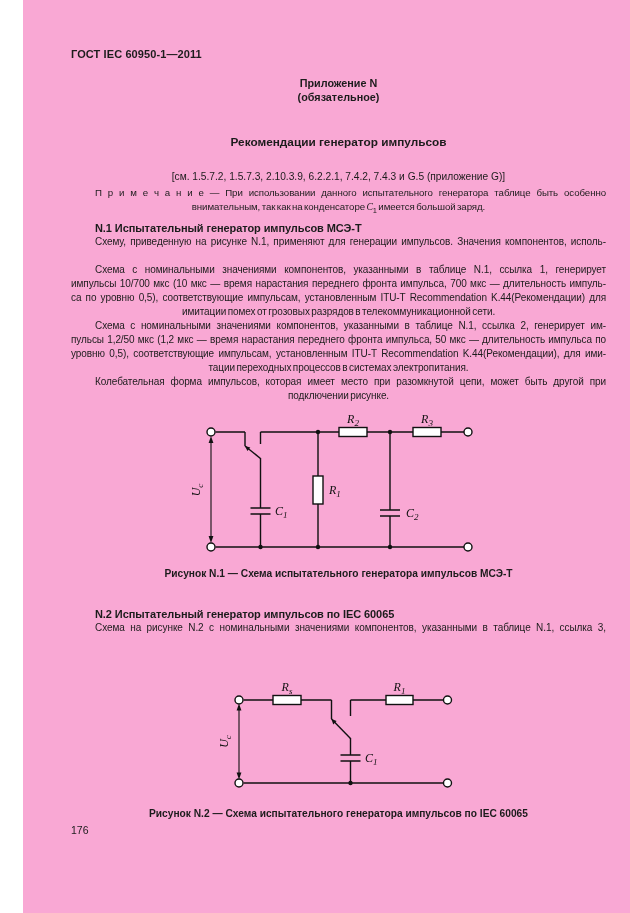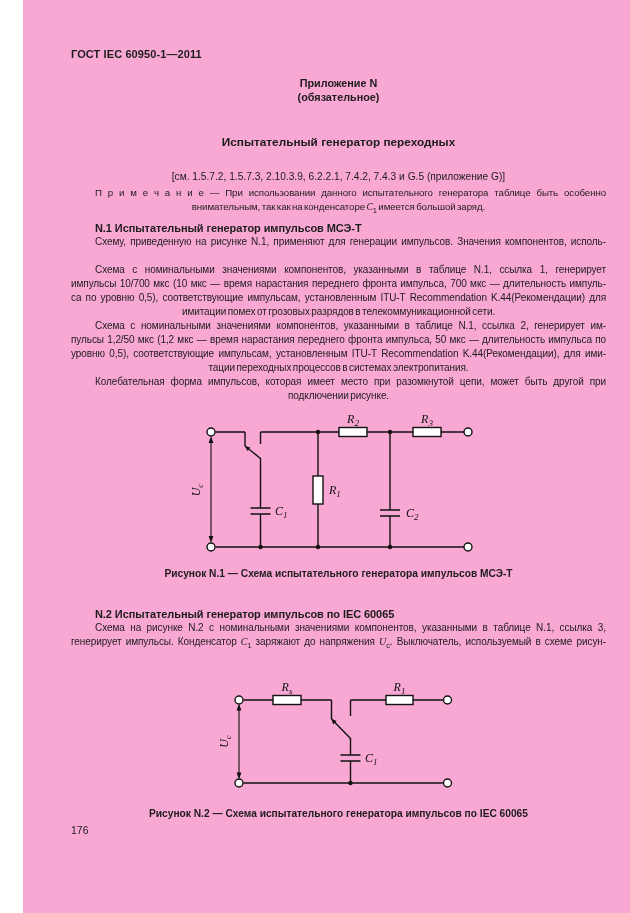--- a/index.html
+++ b/index.html
@@ -29,21 +29,21 @@
 </style>
 </head>
 <body>
 
 <div class="page">
 
   <div class="abs doc-code">ГОСТ IEC 60950-1—2011</div>
 
   <div class="abs centered annex-label">Приложение N</div>
   <div class="abs centered annex-kind">(обязательное)</div>
-  <div class="abs centered main-title">Испытательный генератор переходных</div>
+  <div class="abs centered main-title">Рекомендации генератор импульсов</div>
   <div class="abs centered refs">[см. 1.5.7.2, 1.5.7.3, 2.10.3.9, 6.2.2.1, 7.4.2, 7.4.3 и G.5 (приложение G)]</div>
 
   <div class="abs textblock note" style="top:186px;">
       <div class="tline just">П р и м е ч а н и е — При использовании данного испытательного генератора таблице быть особенно</div>
       <div class="tline last">внимательным, так как на конденсаторе <i class="var">C</i><sub>1</sub> имеется большой заряд.</div>
     </div>
 
   <div class="abs textblock heading" style="top:221px;">N.1 Испытательный генератор импульсов МСЭ-Т</div>
   <div class="abs textblock" style="top:235px;">
       <div class="tline just">Схему, приведенную на рисунке N.1, применяют для генерации импульсов. Значения компонентов, исполь-</div>
@@ -100,21 +100,20 @@
     <text x="252" y="515"><tspan>C</tspan><tspan class="subt" dy="2.5">1</tspan></text>
     <text x="383" y="517"><tspan>C</tspan><tspan class="subt" dy="2.5">2</tspan></text>
     <text x="177" y="490" text-anchor="middle" transform="rotate(-90 177 490)"><tspan>U</tspan><tspan class="subt" dy="2.5">с</tspan></text>
   </svg>
 
   <div class="abs centered caption" style="top:568px;">Рисунок N.1 — Схема испытательного генератора импульсов МСЭ-Т</div>
 
   <div class="abs textblock heading" style="top:607px;">N.2 Испытательный генератор импульсов по IEC 60065</div>
   <div class="abs textblock" style="top:621px;line-height:13.5px;">
       <div class="tline just">Схема на рисунке N.2 с номинальными значениями компонентов, указанными в таблице N.1, ссылка 3,</div>
-      <div class="tline just">генерирует импульсы. Конденсатор <i class="var">C</i><sub>1</sub> заряжают до напряжения <i class="var">U</i><sub>с</sub>. Выключатель, используемый в схеме рисун-</div>
     </div>
 
   <svg class="abs" style="left:190px;top:682px;" width="250" height="110" viewBox="190 682 250 110">
     <g stroke="#111" stroke-width="1.4" fill="none">
       <path d="M220.5,700 H250 M278,700 H308.5 M327.5,700 H363 M390,700 H420.5"></path>
       <path d="M220.5,783 H420.5"></path>
       <path d="M308.5,700 V719"></path>
       <path d="M327.5,700 V716"></path>
       <path d="M308.5,719 L327.5,738.5"></path>
       <path d="M327.5,738 V755 M317.5,755 H337.5 M317.5,761 H337.5 M327.5,761 V783"></path>

